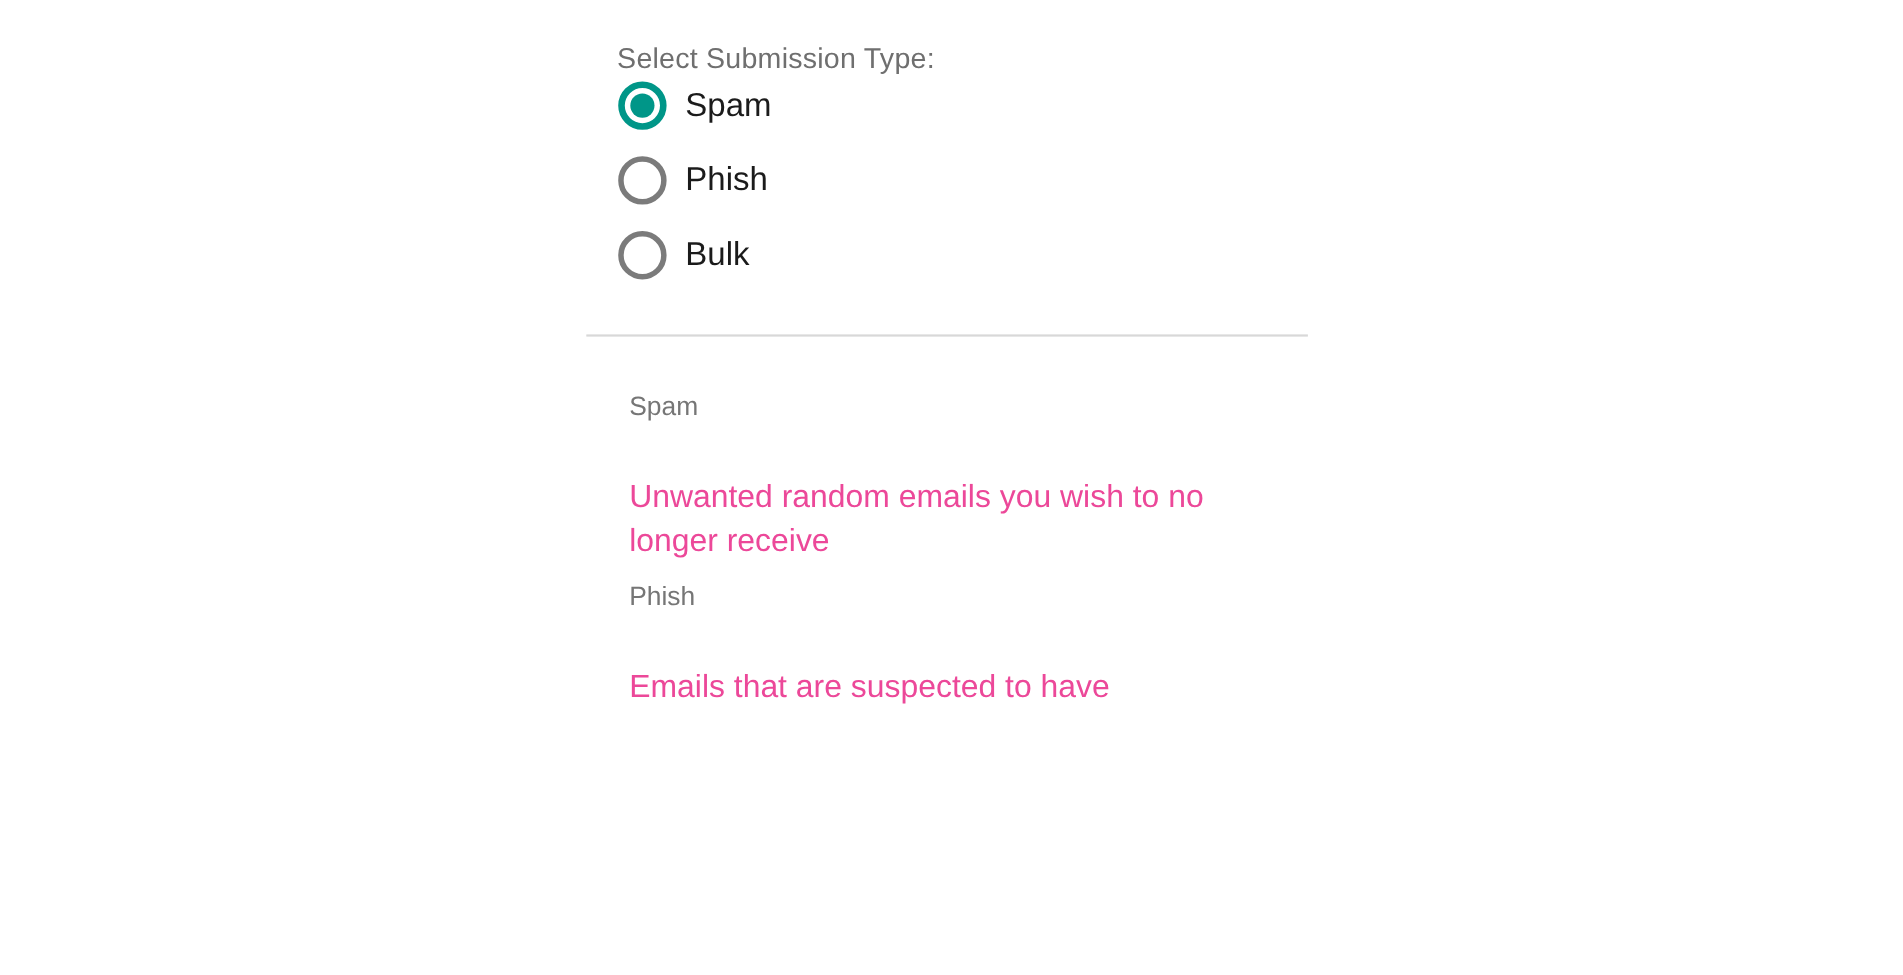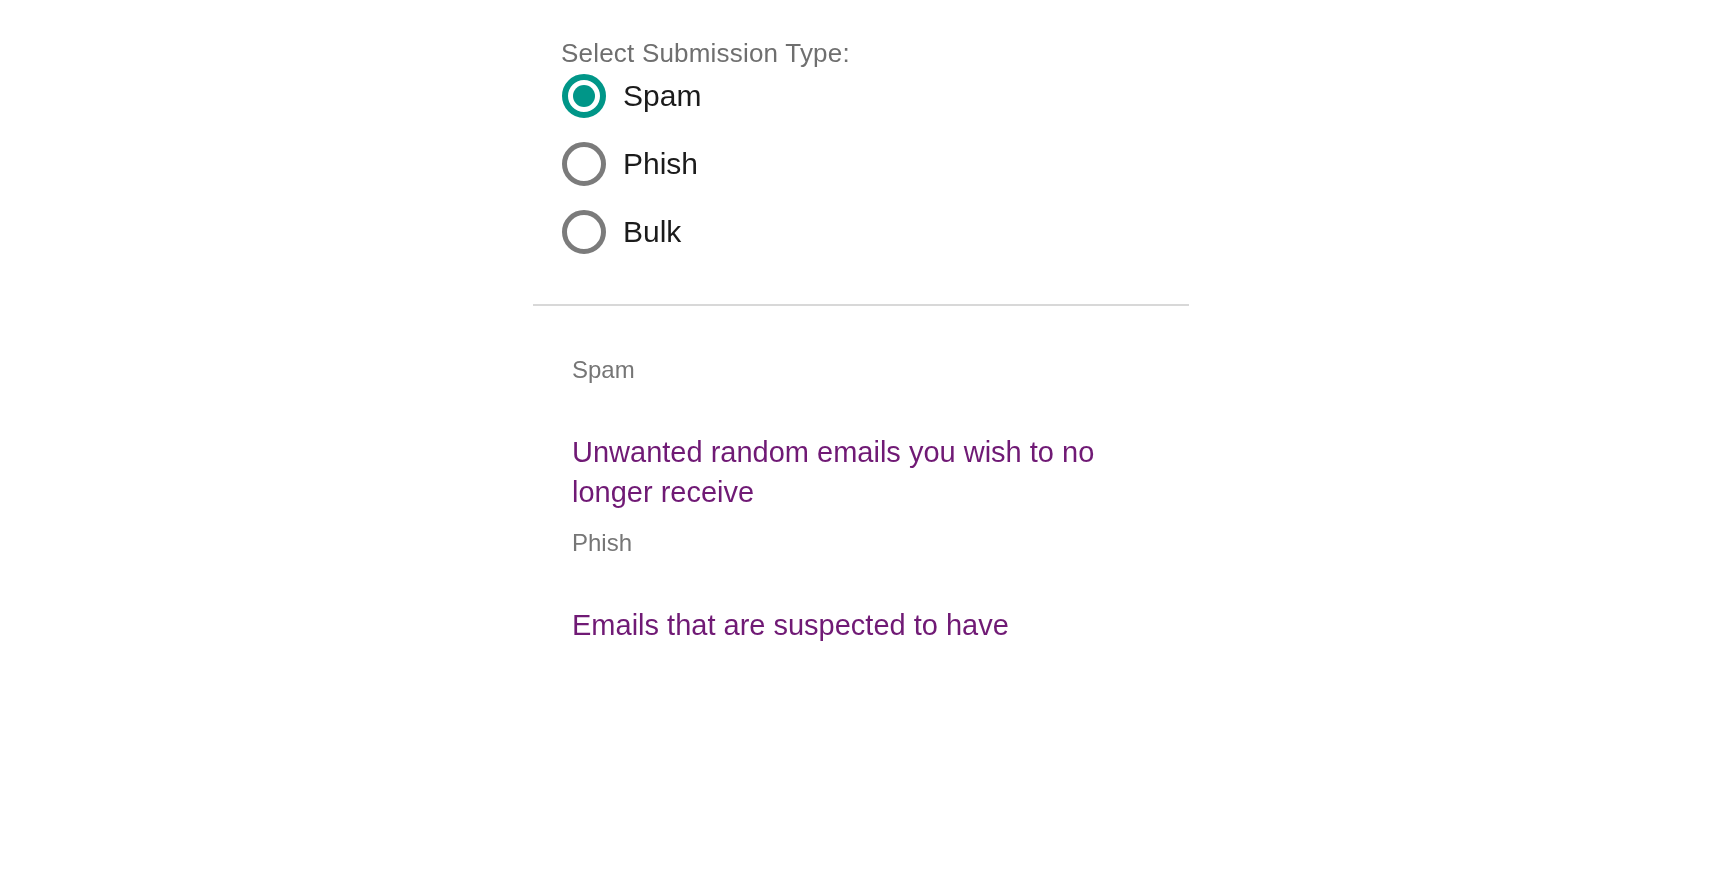--- a/index.html
+++ b/index.html
@@ -87,21 +87,21 @@
   .desc-section.bulk  { top: 751px; }
   .desc-term {
     font-size: 24px;
     line-height: 28px;
     color: #767676;
     margin-bottom: 9px;
   }
   .desc-text {
     font-size: 29px;
     line-height: 40px;
-    color: #701a75;
+    color: #ec4899;
     margin-top: 48px;
   }
 </style>
 </head>
 <body>
 
 <div class="canvas">
 
   <div class="type-label">Select Submission Type:</div>
 

